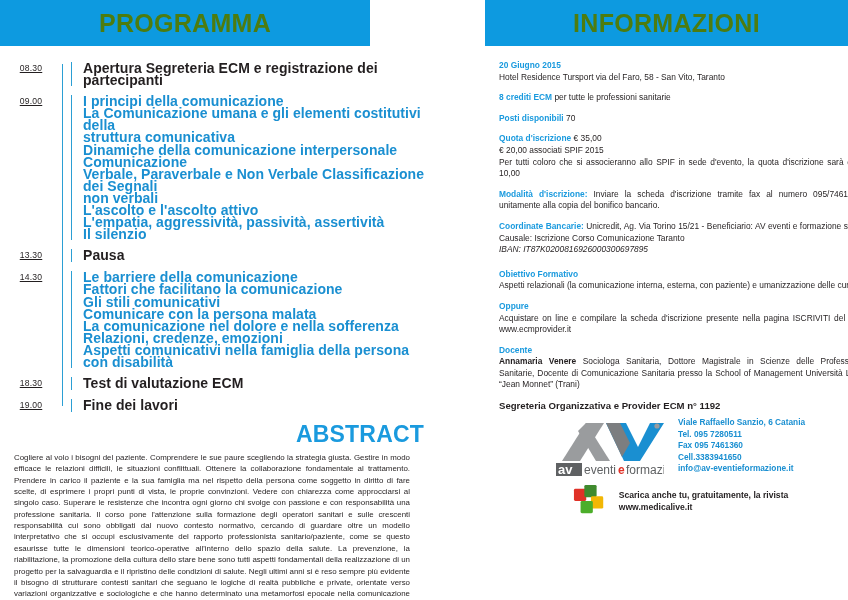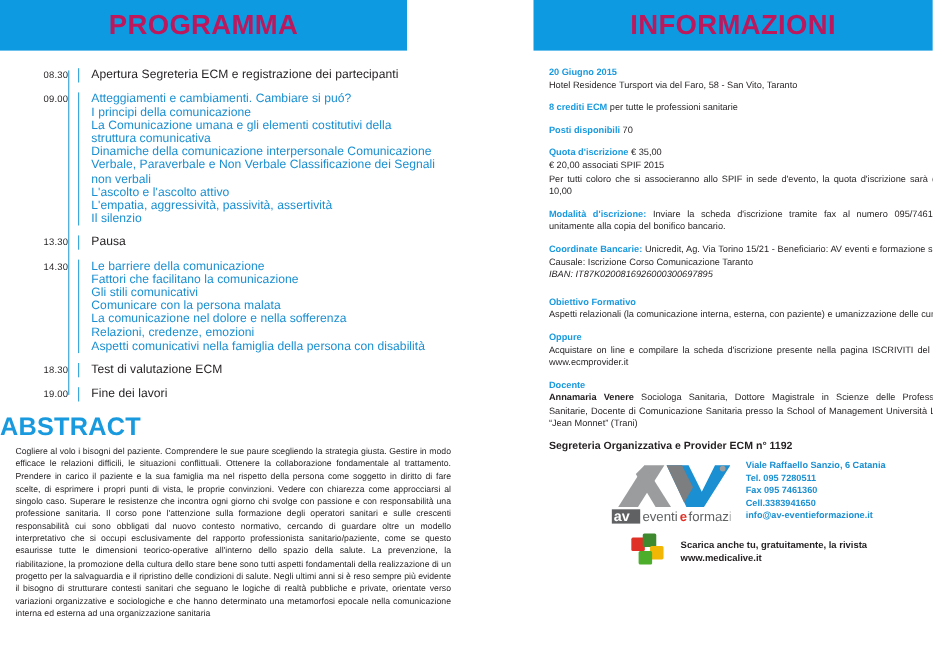--- a/index.html
+++ b/index.html
@@ -25,21 +25,21 @@
   }
   .hdr-left  { left: 0;   width: 370px; }
   .hdr-right { left: 485px; width: 363px; }
   .hdr-title {
     position: absolute;
     top: 0;
     height: 46px;
     line-height: 46px;
     font-size: 25px;
     font-weight: bold;
-    color: #be185d;
+    color: #4d7c0f;
     letter-spacing: 0.3px;
     white-space: nowrap;
   }
   .hdr-title-left  { left: 0;   width: 370px; text-align: center; }
   .hdr-title-right { left: 485px; width: 363px; text-align: center; }
 
   
   .col-left {
     position: absolute;
     left: 0;
@@ -53,59 +53,60 @@
     padding-top: 16px;
   }
   .prog-row {
     display: flex;
     align-items: flex-start;
     margin-bottom: 9px;
   }
   .prog-time {
     width: 62px;
     min-width: 62px;
-    text-align: right;
+    text-align: center;
     font-size: 8.6px;
     color: #231f20;
     padding-right: 9px;
     padding-top: 1px;
     letter-spacing: 0.2px;
+    text-decoration: underline;
   }
   .prog-sep {
     width: 0;
     border-left: 1.4px solid #2b9fd4;
     align-self: stretch;
     min-height: 13px;
   }
   .prog-items {
     padding-left: 11px;
     flex: 1;
   }
   .prog-line {
-    font-size: 11px;
+    font-size: 14px;
     line-height: 12.1px;
-    font-weight: normal;
+    font-weight: bold;
     letter-spacing: 0.05px;
   }
   .prog-line.dark { color: #231f20; }
   .prog-line.blue { color: #1a8fd1; }
 
   
   .prog-spine {
     position: absolute;
     left: 62px;
     top: 18px;
     bottom: 6px;
     width: 0;
     border-left: 1.4px solid #2b9fd4;
   }
 
   
   .abstract-title {
-    text-align: left;
+    text-align: right;
     font-size: 23px;
     font-weight: bold;
     color: #1a9ade;
     margin-top: 8px;
     margin-bottom: 4px;
     letter-spacing: 0.2px;
     padding-right: 6px;
   }
   .abstract-body {
     padding: 0 2px 0 14px;
@@ -206,21 +207,20 @@
         <div class="prog-time">08.30</div>
         <div class="prog-sep"></div>
         <div class="prog-items">
           <div class="prog-line dark">Apertura Segreteria ECM e registrazione dei partecipanti</div>
         </div>
       </div>
       <div class="prog-row">
         <div class="prog-time">09.00</div>
         <div class="prog-sep"></div>
         <div class="prog-items">
-          <div class="prog-line blue">Atteggiamenti e cambiamenti. Cambiare si puó?</div>
           <div class="prog-line blue">I principi della comunicazione</div>
           <div class="prog-line blue">La Comunicazione umana e gli elementi costitutivi della</div>
           <div class="prog-line blue">struttura comunicativa</div>
           <div class="prog-line blue">Dinamiche della comunicazione interpersonale Comunicazione</div>
           <div class="prog-line blue">Verbale, Paraverbale e Non Verbale Classificazione dei Segnali</div>
           <div class="prog-line blue">non verbali</div>
           <div class="prog-line blue">L'ascolto e l'ascolto attivo</div>
           <div class="prog-line blue">L'empatia, aggressività, passività, assertività</div>
           <div class="prog-line blue">Il silenzio</div>
         </div>

